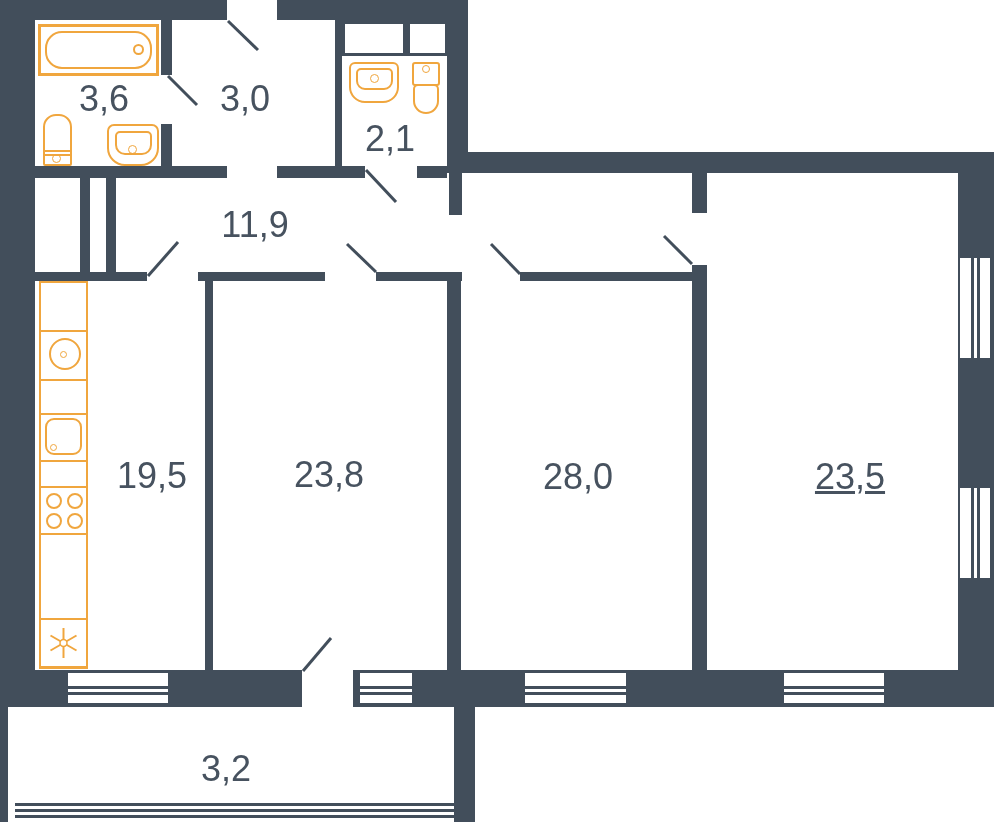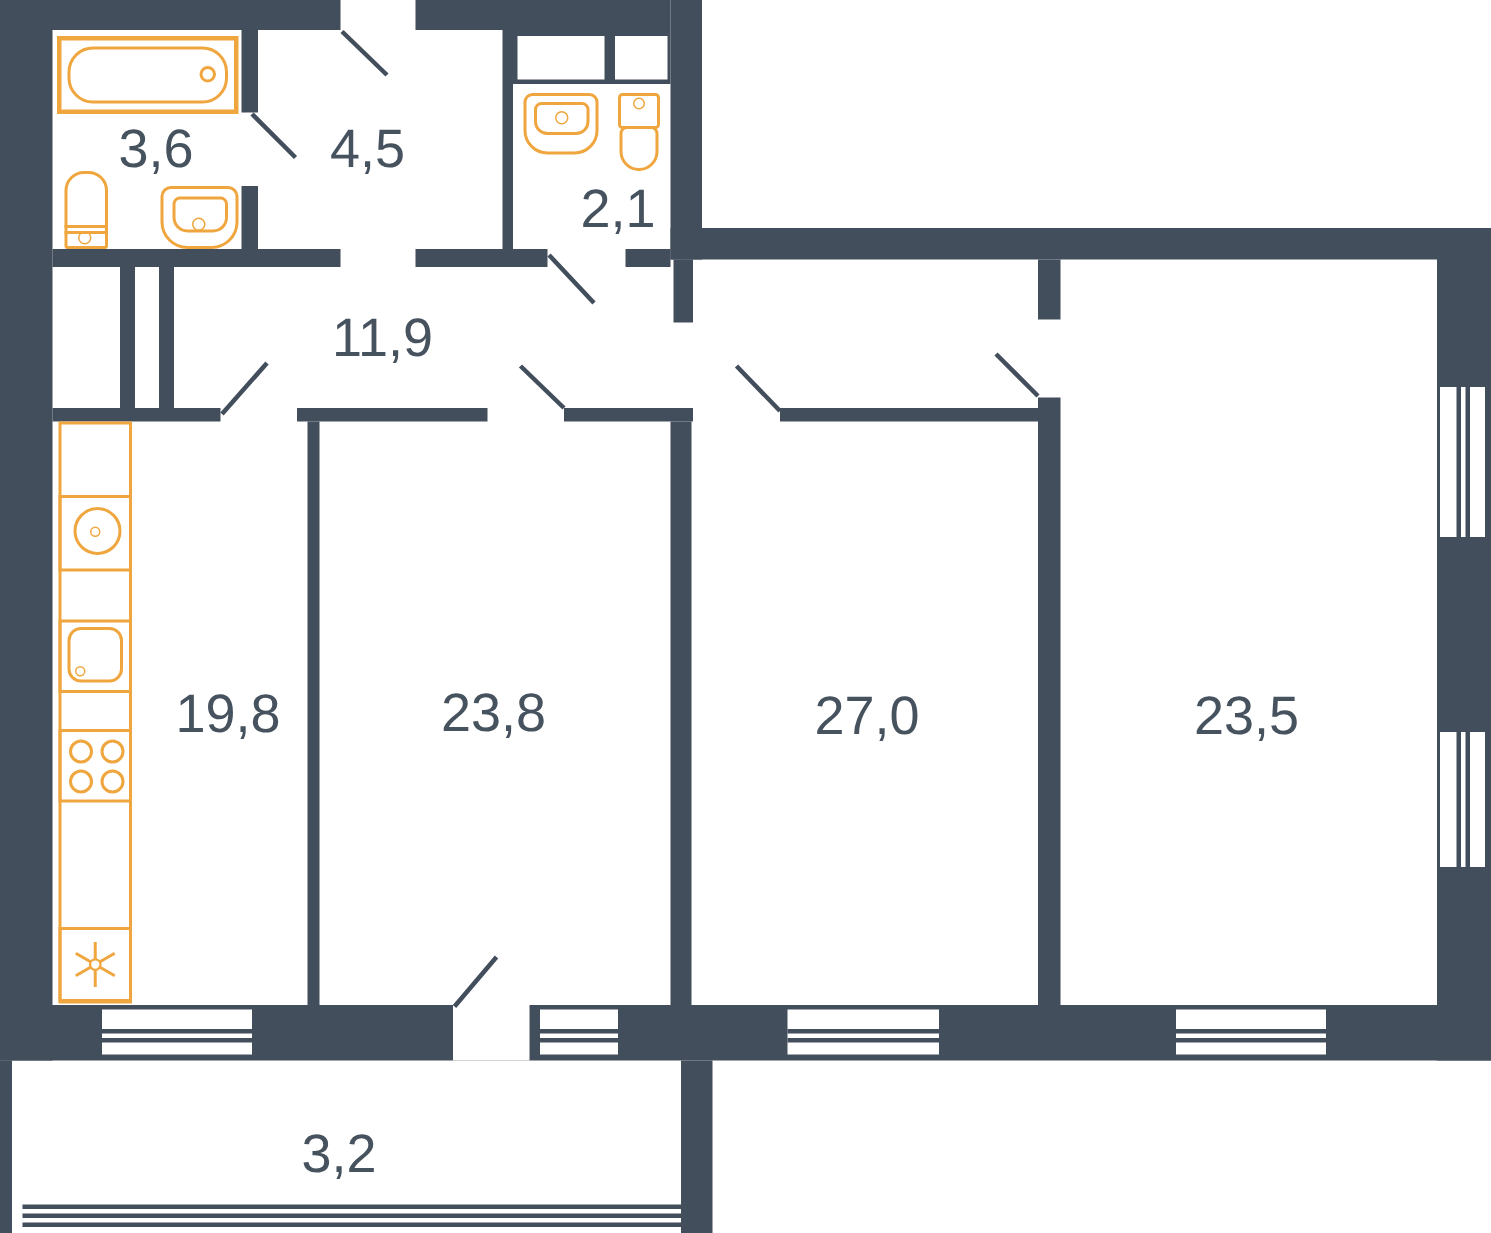--- a/index.html
+++ b/index.html
@@ -126,27 +126,27 @@
 
   <div class="fx" style="left:39px;top:486px;width:49px;height:49px;"></div>
   <div class="fx c" style="left:46px;top:493px;width:16px;height:16px;"></div>
   <div class="fx c" style="left:67px;top:493px;width:16px;height:16px;"></div>
   <div class="fx c" style="left:46px;top:513px;width:16px;height:16px;"></div>
   <div class="fx c" style="left:67px;top:513px;width:16px;height:16px;"></div>
 
   <div class="fx" style="left:39px;top:618px;width:49px;height:50px;"></div>
 
   <div class="lbl" style="left:104px;top:99px;">3,6</div>
-  <div class="lbl" style="left:245px;top:99px;">4,5</div>
-  <div class="lbl" style="left:412px;top:139px;">2,1</div>
+  <div class="lbl" style="left:245px;top:99px;">3,0</div>
+  <div class="lbl" style="left:390px;top:139px;">2,1</div>
   <div class="lbl" style="left:255px;top:225px;">11,9</div>
-  <div class="lbl" style="left:152px;top:476px;">19,8</div>
+  <div class="lbl" style="left:152px;top:476px;">19,5</div>
   <div class="lbl" style="left:329px;top:475px;">23,8</div>
-  <div class="lbl" style="left:578px;top:477px;">27,0</div>
-  <div class="lbl" style="left:831px;top:477px;">23,5</div>
+  <div class="lbl" style="left:578px;top:477px;">28,0</div>
+  <div class="lbl" style="left:850px;top:477px;text-decoration:underline;">23,5</div>
   <div class="lbl" style="left:226px;top:769px;">3,2</div>
 
   <svg class="overlay" width="994" height="822" viewBox="0 0 994 822">
     <g stroke="#424E5B" stroke-width="3" fill="none">
       <line x1="228" y1="21" x2="258" y2="50"></line>
       <line x1="168" y1="76" x2="197" y2="105"></line>
       <line x1="366" y1="170" x2="396" y2="202"></line>
       <line x1="148" y1="276" x2="178" y2="242"></line>
       <line x1="347" y1="244" x2="376" y2="272"></line>
       <line x1="491" y1="244" x2="520" y2="274"></line>

